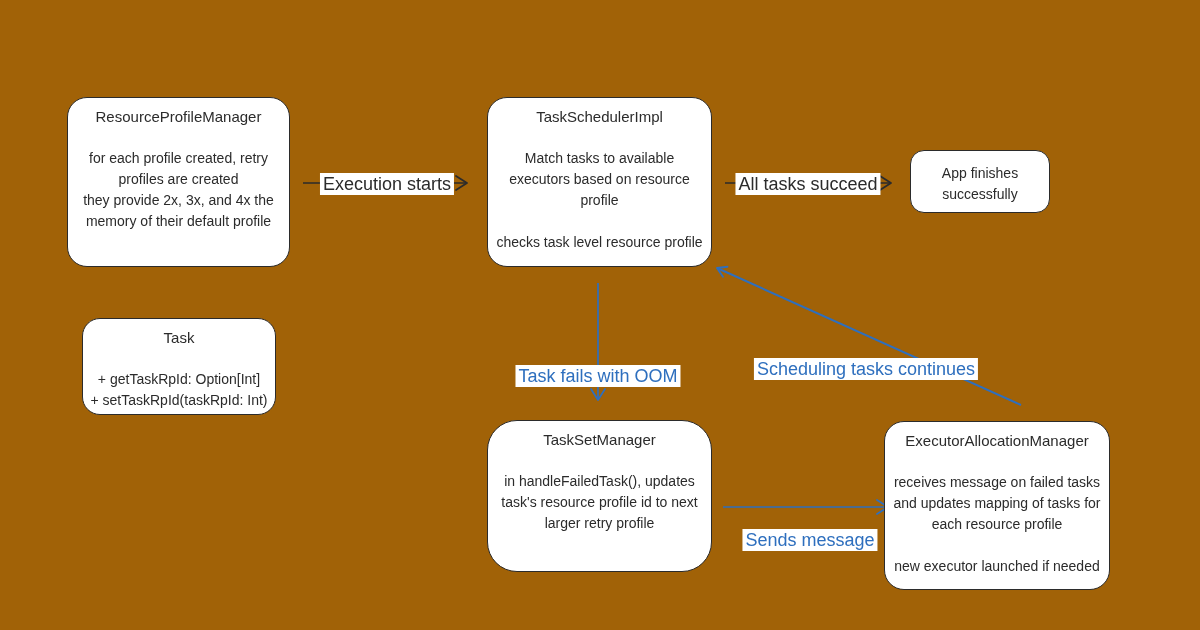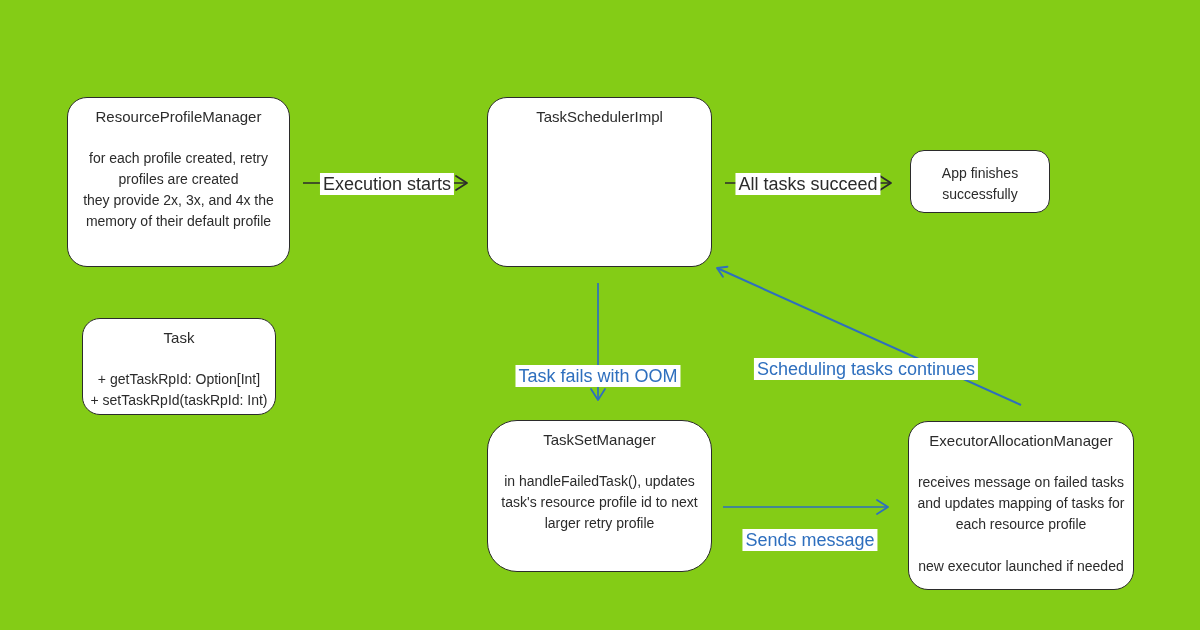--- a/index.html
+++ b/index.html
@@ -6,21 +6,21 @@
   body {
     width: 1200px; height: 630px;
     background: #ffffff;
     font-family: "Liberation Sans", sans-serif;
     color: #2b2b2b;
     overflow: hidden;
   }
   .canvas {
     position: relative;
     width: 1200px; height: 630px;
-    background: #84cc16;
+    background: #a16207;
   }
   .node {
     position: absolute;
     box-sizing: border-box;
     border: 1.7px solid #2b2b2b;
     border-radius: 20px;
     background: #ffffff;
     text-align: center;
     padding-top: 8px;
     z-index: 2;
@@ -39,21 +39,21 @@
     white-space: pre;
   }
   
   .n-rpm  { left: 67px;  top: 97px;  width: 223px; height: 170px; }
   .n-tsi  { left: 487px; top: 97px;  width: 225px; height: 170px; }
   .n-app  { left: 910px; top: 150px; width: 140px; height: 63px;
             border-radius: 14px; padding-top: 4px;
             display: flex; align-items: center; justify-content: center; }
   .n-task { left: 82px;  top: 318px; width: 194px; height: 97px; border-radius: 18px; }
   .n-tsm  { left: 487px; top: 420px; width: 225px; height: 152px; border-radius: 30px; }
-  .n-eam  { left: 908px; top: 421px; width: 226px; height: 169px; }
+  .n-eam  { left: 884px; top: 421px; width: 226px; height: 169px; }
 
   svg.arrows {
     position: absolute; left: 0; top: 0;
     width: 1200px; height: 630px;
     z-index: 1;
   }
   .edge-label {
     position: absolute;
     transform: translate(-50%, -50%);
     background: #ffffff;
@@ -94,20 +94,25 @@
   <div class="node n-rpm">
     <span class="title">ResourceProfileManager</span>
     <span class="body">for each profile created, retry
 profiles are created
 they provide 2x, 3x, and 4x the
 memory of their default profile</span>
   </div>
 
   <div class="node n-tsi">
     <span class="title">TaskSchedulerImpl</span>
+    <span class="body">Match tasks to available
+executors based on resource
+profile
+
+checks task level resource profile</span>
   </div>
 
   <div class="node n-app">
     <span class="body">App finishes
 successfully</span>
   </div>
 
   <div class="node n-task">
     <span class="title">Task</span>
     <span class="body">+ getTaskRpId: Option[Int]

